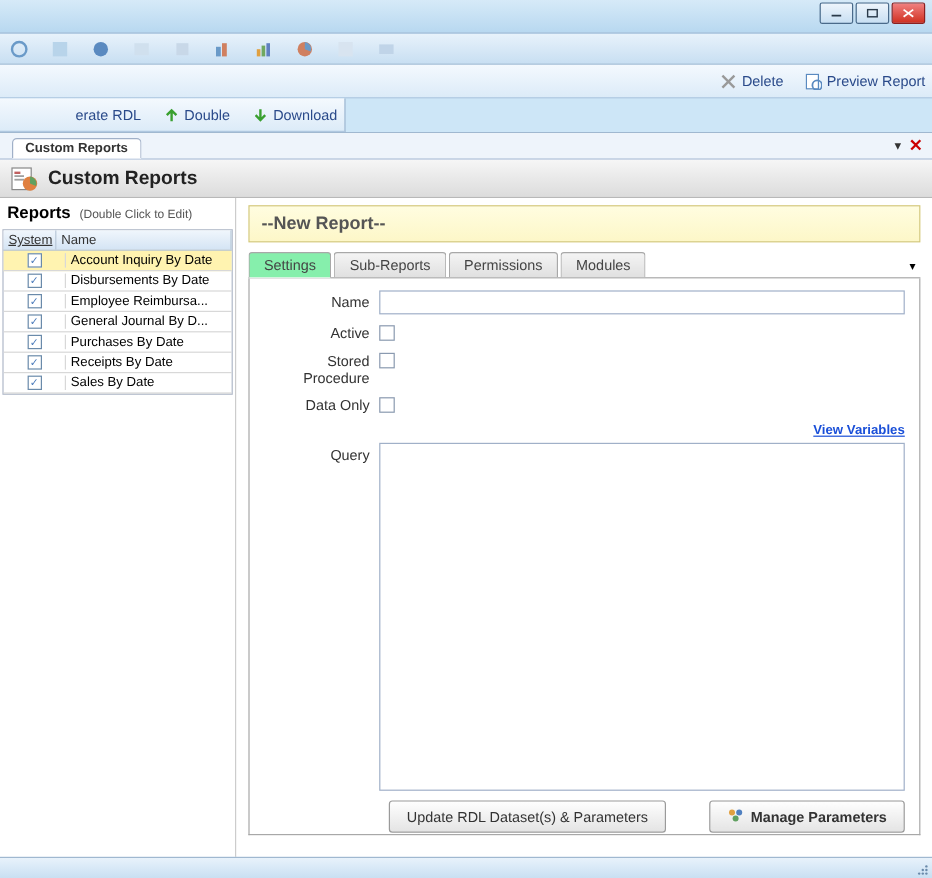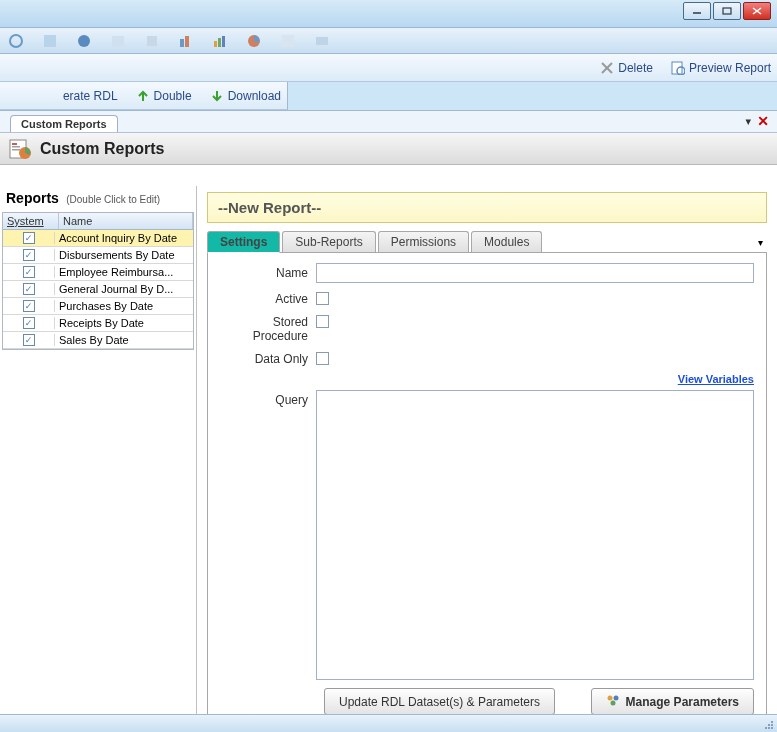--- a/index.html
+++ b/index.html
@@ -126,21 +126,20 @@
   font-weight: bold;
   color: #222;
 }
 .report-icon {
   width: 24px; height: 24px;
 }
 .content-split {
   position: absolute;
   left: 0; right: 0; top: 54px; bottom: 0;
   display: flex;
-  margin-top: 21px;
 }
 .left-panel {
   width: 197px;
   border-right: 1px solid #c0c0c0;
   background: #fff;
   display: flex;
   flex-direction: column;
 }
 .reports-hdr {
   padding: 4px 6px;
@@ -155,21 +154,21 @@
   display: flex;
   background: linear-gradient(to bottom, #f0f6fc, #d4e4f4);
   border-bottom: 1px solid #a8b8c8;
 }
 .grid-hdr .col {
   padding: 2px 4px;
   font-size: 11px;
   color: #333;
   border-right: 1px solid #b8c8d8;
 }
-.col-system { width: 56px; text-decoration: underline; }
+.col-system { width: 44px; text-decoration: underline; }
 .col-name { flex: 1; }
 .grid-row {
   display: flex;
   border-bottom: 1px solid #d8d8d8;
   height: 17px;
   align-items: center;
   font-size: 11px;
 }
 .grid-row.selected { background: #fff3b0; }
 .grid-row .cell-sys {
@@ -221,22 +220,22 @@
   border-bottom: none;
   padding: 3px 12px;
   font-size: 12px;
   background: linear-gradient(to bottom, #f4f4f4, #e0e0e0);
   color: #444;
   margin-right: 2px;
   border-radius: 3px 3px 0 0;
   cursor: pointer;
 }
 .form-tab.active {
-  background: #14b8a6;
-  font-weight: bold;
+  background: #86efac;
+  font-weight: normal;
   border-bottom: 1px solid #fff;
   margin-bottom: -1px;
 }
 .form-tabs .more {
   position: absolute;
   right: 4px;
   top: 6px;
   font-size: 10px;
 }
 .form-body {

